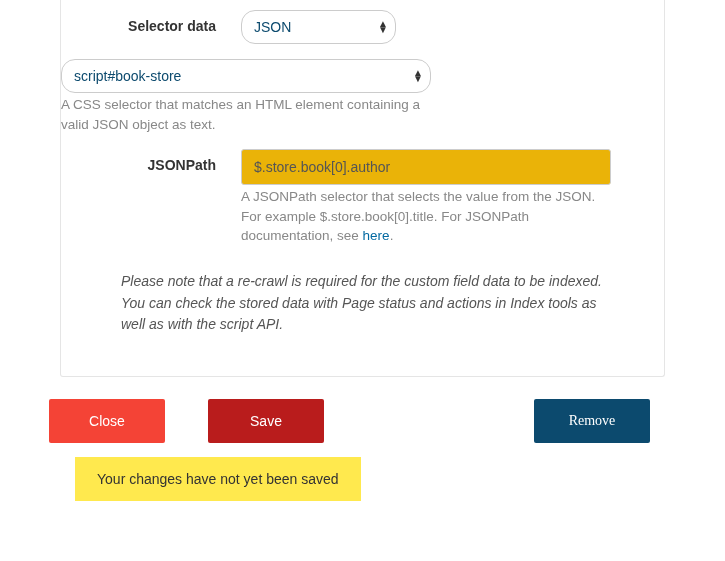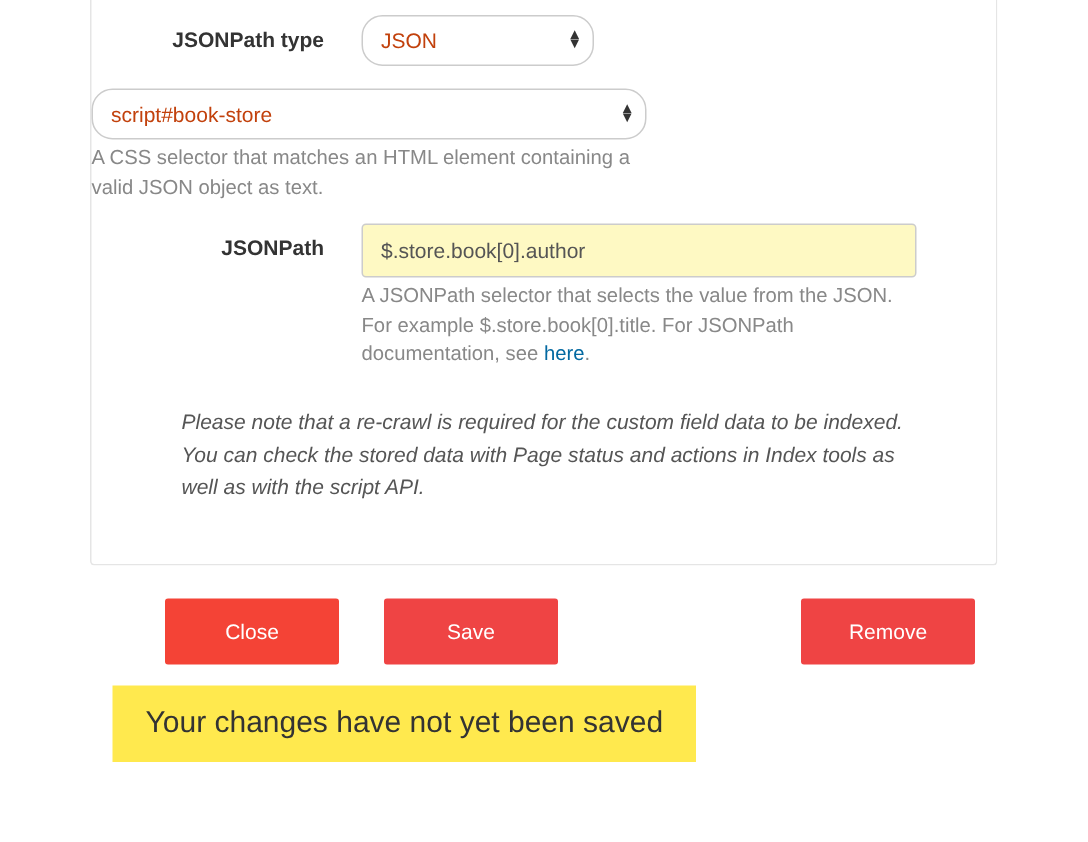--- a/index.html
+++ b/index.html
@@ -51,30 +51,30 @@
     select {
       width: 100%;
       height: 34px;
       padding: 6px 30px 6px 12px;
       font-size: 14px;
       border: 1px solid #ccc;
       border-radius: 14px;
       background: #fff;
       appearance: none;
       -webkit-appearance: none;
-      color: #c2410c;
+      color: #0c4a6e;
     }
     input[type="text"] {
       width: 100%;
       height: 36px;
       padding: 6px 12px;
       font-size: 14px;
       border: 1px solid #ccc;
       border-radius: 3px;
-      background: #fef9c3;
+      background: #eab308;
       color: #555;
     }
     .select-arrows {
       position: absolute;
       right: 8px;
       top: 50%;
       transform: translateY(-50%);
       pointer-events: none;
       font-size: 10px;
       line-height: 6px;
@@ -93,67 +93,68 @@
     .note {
       font-style: italic;
       color: #555;
       padding: 20px 60px 0 60px;
       line-height: 1.55;
       font-size: 14px;
     }
     .button-row {
       display: flex;
       align-items: center;
-      padding: 22px 0 0 110px;
-      gap: 30px;
+      padding: 22px 0 0 49px;
+      gap: 43px;
     }
     .btn {
       height: 44px;
       padding: 0 28px;
       border: none;
       border-radius: 2px;
       font-size: 14px;
       cursor: pointer;
       color: #fff;
       min-width: 116px;
     }
     .btn-close {
       background: #f44336;
     }
     .btn-save {
-      background: #ef4444;
+      background: #b91c1c;
     }
     .btn-remove {
-      background: #ef4444;
+      background: #0c4a6e;
       color: #fff;
+      font-family: Liberation Serif, serif;
     }
     .spacer {
       flex: 1;
     }
     .alert {
       margin: 14px 0 0 75px;
       background: #ffe94e;
       padding: 14px 22px;
       display: inline-block;
       color: #333;
-      font-size: 20px;
+      font-size: 14px;
     }
     .right-pad {
       padding-right: 75px;
     }
   </style>
 </head>
 <body>
 
 
 
 <div class="panel">
 
   <div class="form-row">
-    <div class="form-label">JSONPath type</div>
+    <div class="form-label">Selector data</div>
     <div class="form-control-wrap narrow">
       <div class="select-wrap">
         <select>
           <option>JSON</option>
         </select>
         <div class="select-arrows">▲<br>▼</div>
       </div>
     </div>
   </div>
 

